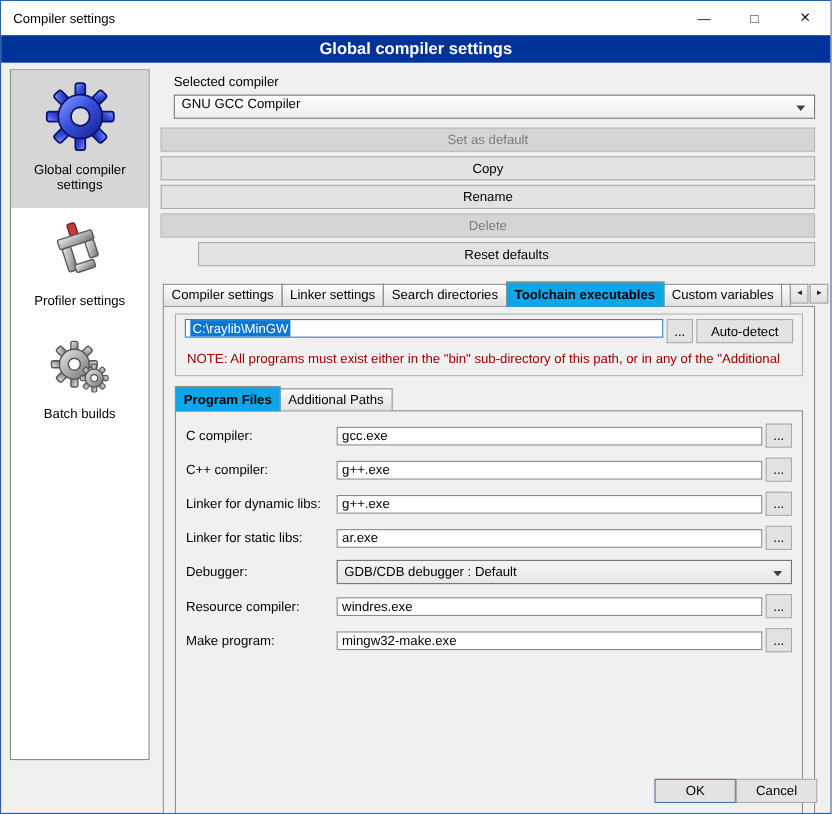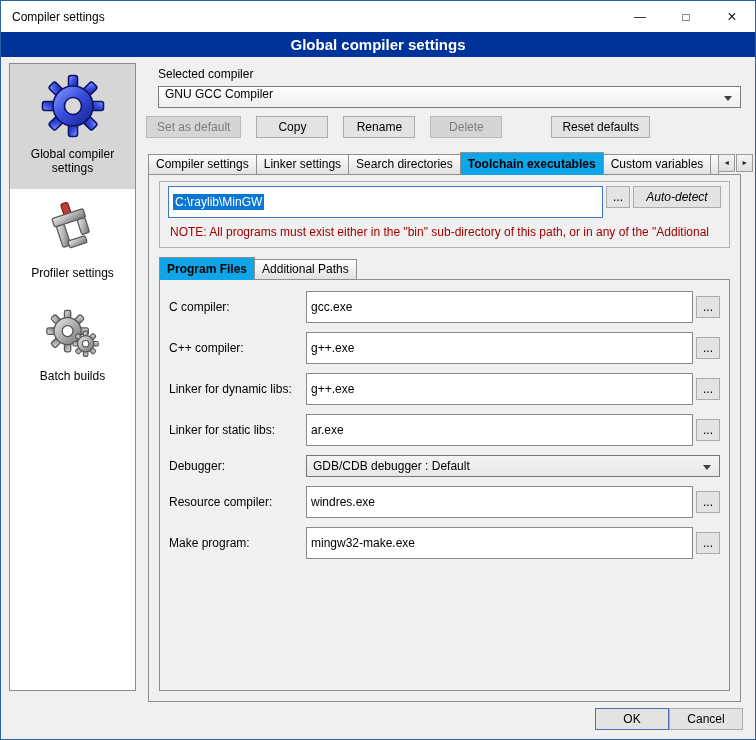--- a/index.html
+++ b/index.html
@@ -30,46 +30,46 @@
   
   .main { position:absolute; left:145px; top:6px; width:603px; }
   .sel-label { margin:4px 0 5px 12px; }
   .combo {
     margin:0 8px 0 12px; height:22px; border:1px solid #7a7a7a;
     background:linear-gradient(#ffffff,#eeeeee); display:flex; 
     padding:0 40px 0 6px; position:relative; cursor:pointer;
   }
   .chev { position:absolute; right:8px; top:9px; width:0; height:0;
     border-left:4px solid transparent; border-right:4px solid transparent; border-top:5px solid #404040; }
-  .btn-row { display:flex; gap:15px; margin:8px 8px 0 0; }
+  .btn-row { display:flex; justify-content:flex-end; gap:4px; margin:8px 8px 0 0;flex-direction:column; }
   .btn { height:22px; background:#e3e3e3; border:1px solid #ababab; font:12px "Liberation Sans",sans-serif; cursor:pointer; padding:0 10px; color:#000; }
   .btn:disabled { background:#d5d5d5; border-color:#bababa; color:#7d7d7d; cursor:default; }
   .btn-row .btn { min-width:72px; }
   .btn-row .btn.wide { min-width:92px; }
   .btn-row .btn.reset { margin-left:34px; min-width:97px; }
   
   .tabbar { display:flex; align-items:flex-end; margin:13px 8px 0 2px; height:23px; position:relative; z-index:3; }
   .tab { height:20px; line-height:19px; padding:0 7px; background:linear-gradient(#fdfdfd,#e1e1e1);
     border:1px solid #8f8f8f; border-bottom:none; margin-right:-1px; white-space:nowrap; cursor:pointer; }
   .tab.active { height:23px; line-height:22px; background:#0ea5e9; margin-bottom:-1px; position:relative; z-index:4;font-weight:bold; }
   .tab.truncated { width:40px; overflow:hidden; padding-right:0; }
   .tab-scrollers { margin-left:auto; display:flex; gap:1px; align-self:center; }
   .scroll-btn { width:17px; height:18px; font-size:7px; display:flex; align-items:center; justify-content:center;
     background:linear-gradient(#f4f4f4,#dedede); border:1px solid #9a9a9a; cursor:pointer; padding:0; color:#222; }
   .tab-panel { margin:0 8px 0 2px; border:1px solid #8f8f8f; background:#f0f0f0; height:528px; display:flex; flex-direction:column; }
   
   fieldset.group { margin:6px 10px 0; border:1px solid #b2b2b2; padding:2px 8px 8px; }
   fieldset.group legend { padding:0 4px; margin-left:2px; }
   .dir-row { display:flex; gap:3px; margin-top:2px; }
-  .textbox { height:32px; border:1px solid #8a8a8a; background:#fff; display:flex; align-items:center;
+  .textbox { height:17px; border:1px solid #8a8a8a; background:#fff; display:flex; align-items:center;
     padding:0 4px; overflow:hidden; white-space:nowrap; flex:1; }
   .textbox.focused { border-color:#3d77c8; }
   .tval.selected { background:var(--selection-bg,#0078d7); color:#fff; padding:1px 2px; }
   .btn.browse { min-width:24px; width:24px; padding:0; flex:none; }
-  .btn.autodetect { min-width:88px; flex:none;font-style:italic; }
+  .btn.autodetect { min-width:88px; flex:none; }
   .note { margin:7px 0 0 2px; color:var(--note-red,#a00000); white-space:nowrap; overflow:hidden; }
   
   .subtabbar { display:flex; align-items:flex-end; margin:9px 8px 0 10px; height:22px; position:relative; z-index:2; }
   .sub-panel { flex:1; margin:0 10px 10px; border:1px solid #8f8f8f; background:#f0f0f0; padding:11px 9px 0; }
   .form-row { display:flex; align-items:center; margin-bottom:9px; gap:3px; }
   .form-label { width:134px; flex:none; }
   .combo2 { flex:1; height:22px; border:1px solid #767676; background:linear-gradient(#f4f4f4,#e7e7e7);
     display:flex; align-items:center; padding:0 24px 0 6px; position:relative; cursor:pointer; }
   
   .footer { position:absolute; right:12px; bottom:9px; display:flex; z-index:5; }

